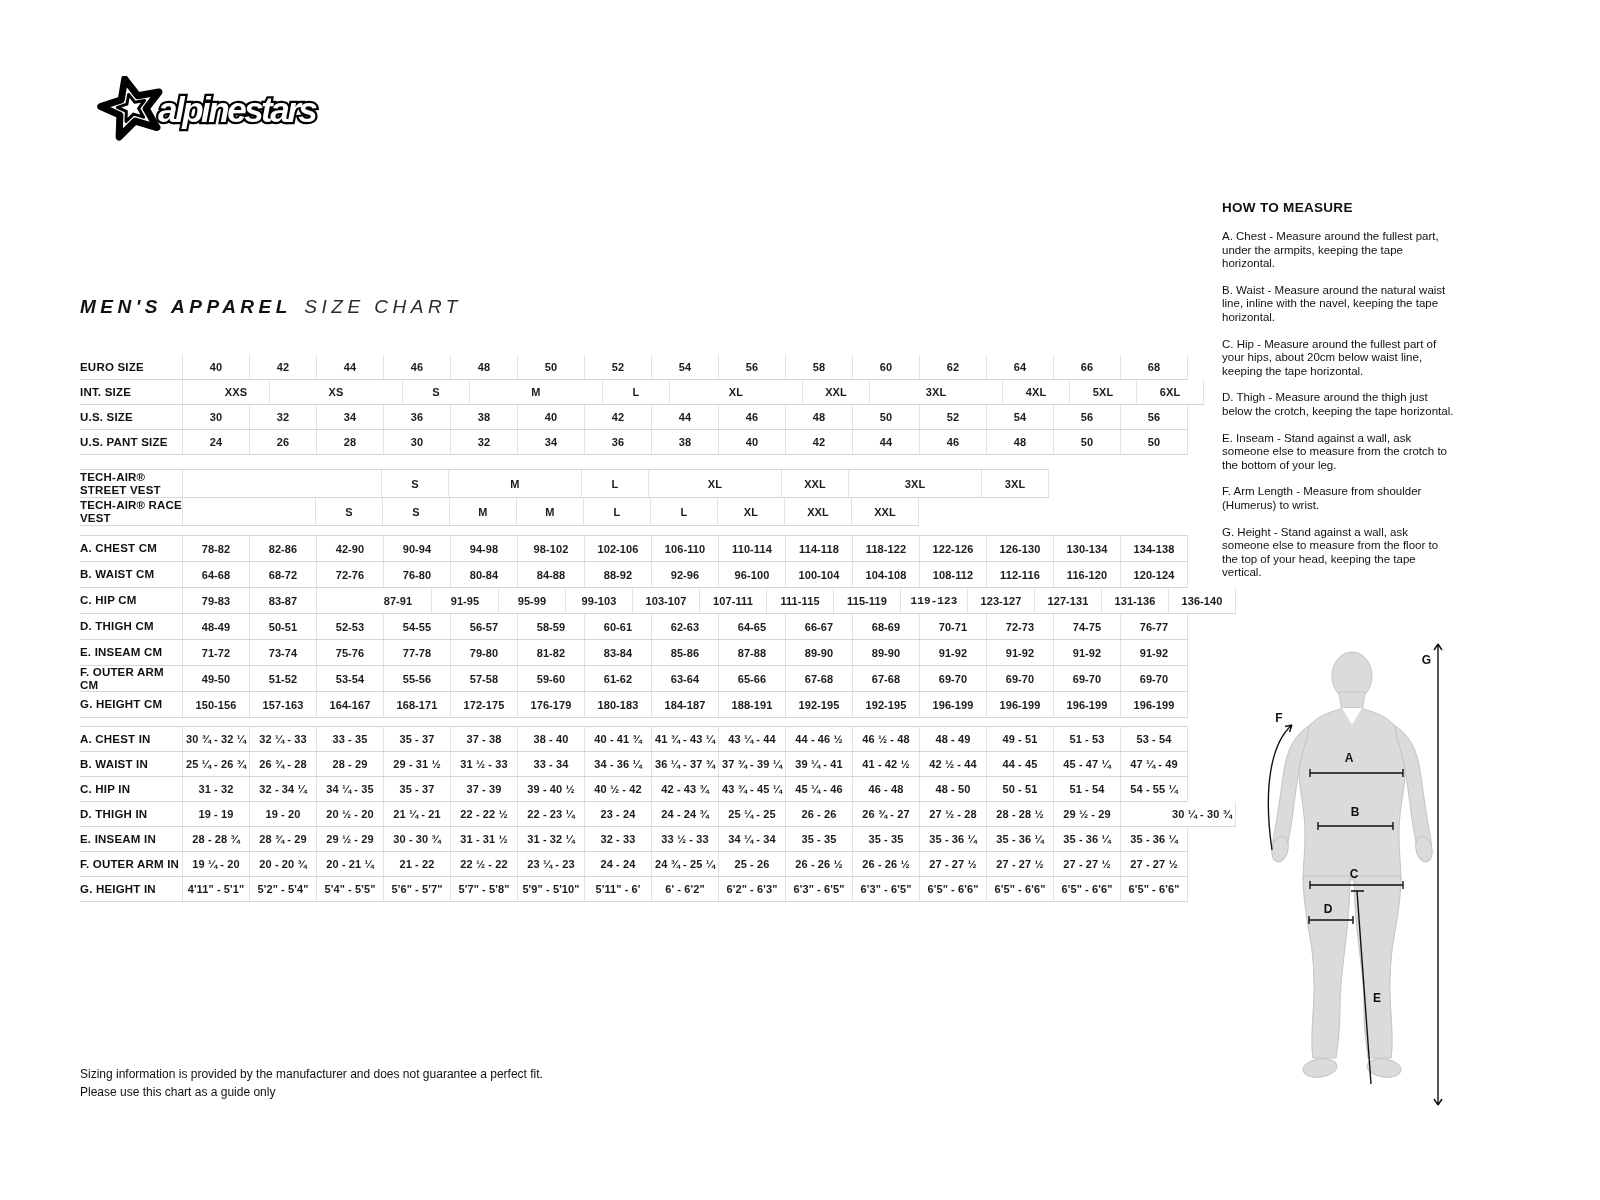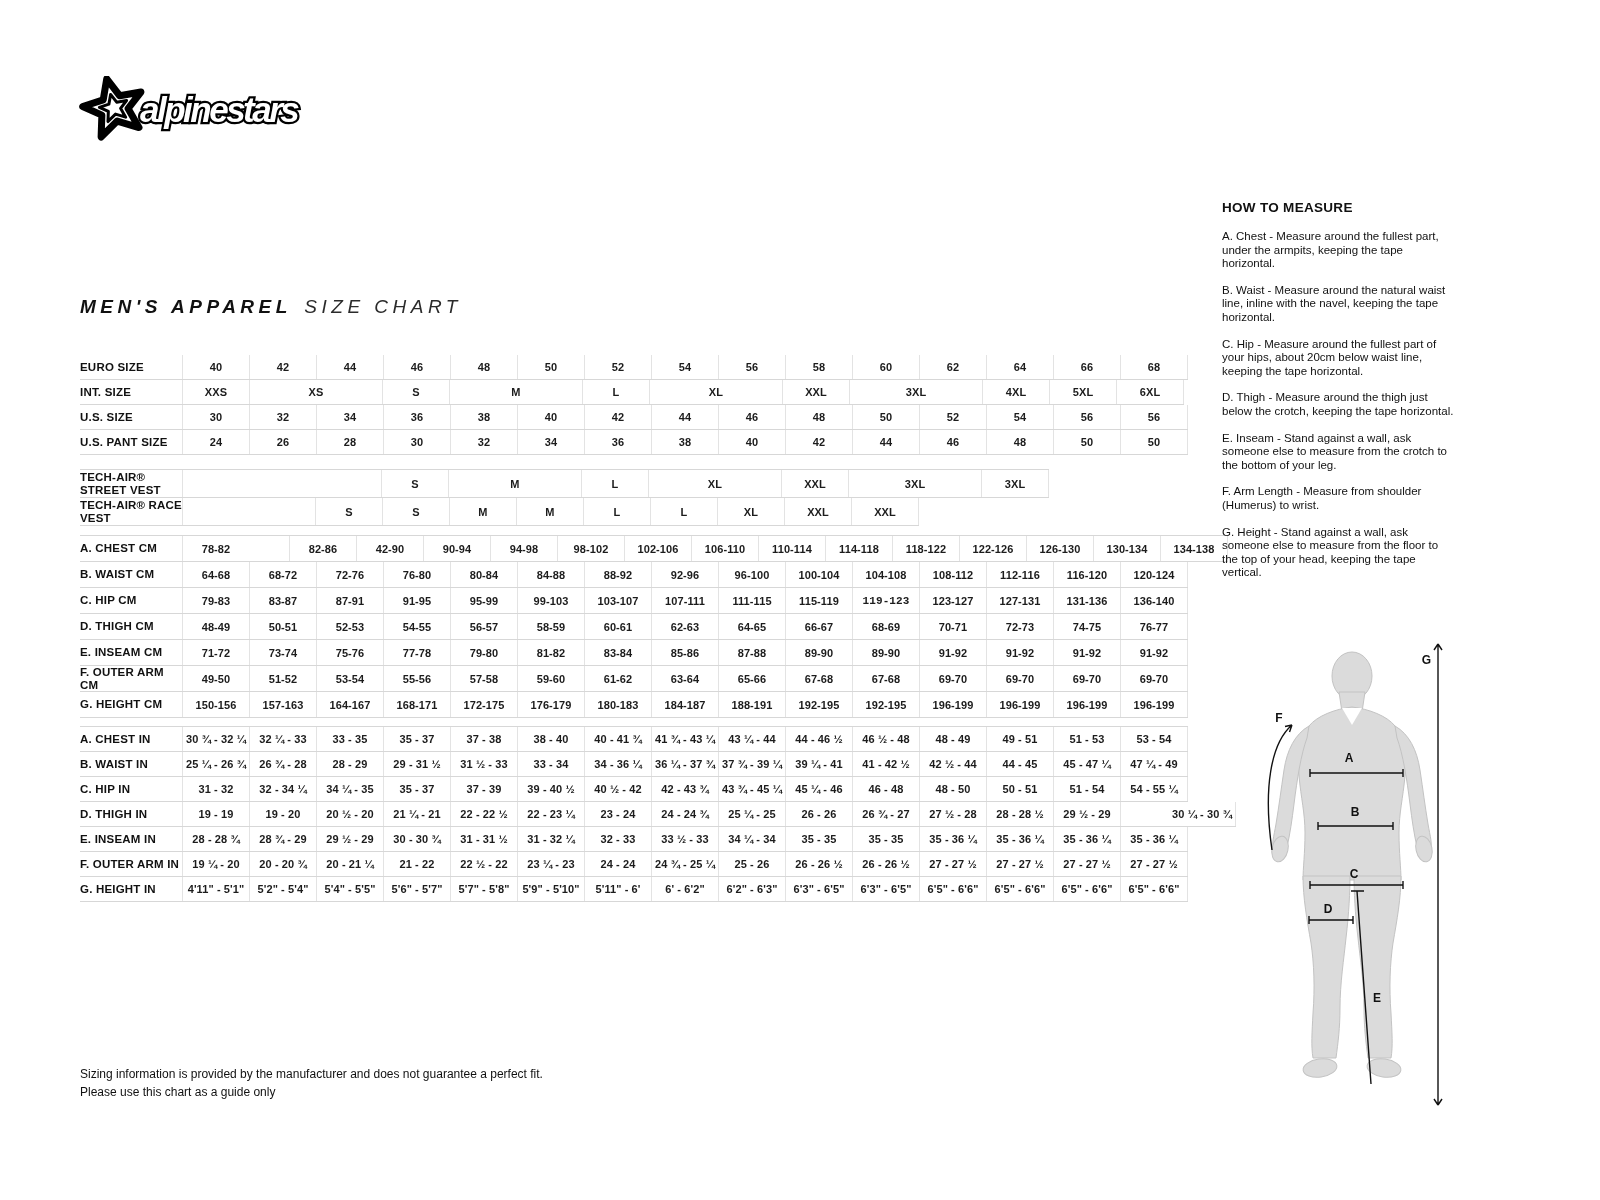--- a/index.html
+++ b/index.html
@@ -1,20 +1,20 @@
 <!DOCTYPE html>
 <html><head>
 <meta charset="utf-8">
 <style>
   html,body{margin:0;padding:0;background:#fff;}
   .page{position:relative;width:1600px;height:1200px;background:#fff;overflow:hidden;
         font-family:"Liberation Sans",sans-serif;color:#111;}
 
   
-  .logo{position:absolute;left:78px;top:76px;}
+  .logo{position:absolute;left:96px;top:76px;}
 
   
   .title{position:absolute;left:80px;top:296px;white-space:nowrap;}
   .title .main{font-size:19px;font-weight:bold;font-style:italic;letter-spacing:4.5px;color:#111;}
   .title .sub{font-size:19px;font-weight:normal;font-style:italic;letter-spacing:4.5px;color:#2b2b2b;margin-left:8px;}
 
   
   .size-table{position:absolute;left:80px;top:355px;width:1092px;}
   .tsection{width:max-content;}
   .sec-header{margin-bottom:14px;}
@@ -77,21 +77,21 @@
           <div class="cell" style="width: 66px;">56</div>
           <div class="cell" style="width: 66px;">58</div>
           <div class="cell" style="width: 66px;">60</div>
           <div class="cell" style="width: 66px;">62</div>
           <div class="cell" style="width: 66px;">64</div>
           <div class="cell" style="width: 66px;">66</div>
           <div class="cell" style="width: 66px;">68</div>
         </div>
         <div class="trow hrow">
           <div class="row-label">INT. SIZE</div>
-          <div class="cell" style="width: 66px;">XXS</div>
+          <div class="cell" style="width: 66px; padding-left: 20px;">XXS</div>
           <div class="cell" style="width: 132px;">XS</div>
           <div class="cell" style="width: 66px;">S</div>
           <div class="cell" style="width: 132px;">M</div>
           <div class="cell" style="width: 66px;">L</div>
           <div class="cell" style="width: 132px;">XL</div>
           <div class="cell" style="width: 66px;">XXL</div>
           <div class="cell" style="width: 132px;">3XL</div>
           <div class="cell" style="width: 66px;">4XL</div>
           <div class="cell" style="width: 66px;">5XL</div>
           <div class="cell" style="width: 66px;">6XL</div>
@@ -156,21 +156,21 @@
           <div class="cell" style="width: 66px;">L</div>
           <div class="cell" style="width: 66px;">XL</div>
           <div class="cell" style="width: 66px;">XXL</div>
           <div class="cell" style="width: 66px;">XXL</div>
         </div>
       </div>
     <div id="sec-cm" class="tsection sec-cm">
         <div class="trow cmrow">
           <div class="row-label">A. CHEST CM</div>
           <div class="cell" style="width: 66px;">78-82</div>
-          <div class="cell" style="width: 66px; margin-left: 40px;">82-86</div>
+          <div class="cell" style="width: 66px;">82-86</div>
           <div class="cell" style="width: 66px;">42-90</div>
           <div class="cell" style="width: 66px;">90-94</div>
           <div class="cell" style="width: 66px;">94-98</div>
           <div class="cell" style="width: 66px;">98-102</div>
           <div class="cell" style="width: 66px;">102-106</div>
           <div class="cell" style="width: 66px;">106-110</div>
           <div class="cell" style="width: 66px;">110-114</div>
           <div class="cell" style="width: 66px;">114-118</div>
           <div class="cell" style="width: 66px;">118-122</div>
           <div class="cell" style="width: 66px;">122-126</div>
@@ -193,21 +193,21 @@
           <div class="cell" style="width: 66px;">104-108</div>
           <div class="cell" style="width: 66px;">108-112</div>
           <div class="cell" style="width: 66px;">112-116</div>
           <div class="cell" style="width: 66px;">116-120</div>
           <div class="cell" style="width: 66px;">120-124</div>
         </div>
         <div class="trow cmrow">
           <div class="row-label">C. HIP CM</div>
           <div class="cell" style="width: 66px;">79-83</div>
           <div class="cell" style="width: 66px;">83-87</div>
-          <div class="cell" style="width: 66px;">87-91</div>
+          <div class="cell" style="width: 66px; padding-left: 48px;">87-91</div>
           <div class="cell" style="width: 66px;">91-95</div>
           <div class="cell" style="width: 66px;">95-99</div>
           <div class="cell" style="width: 66px;">99-103</div>
           <div class="cell" style="width: 66px;">103-107</div>
           <div class="cell" style="width: 66px;">107-111</div>
           <div class="cell" style="width: 66px;">111-115</div>
           <div class="cell" style="width: 66px;">115-119</div>
           <div class="cell" style="width: 66px; font-family: Liberation Mono, monospace;">119-123</div>
           <div class="cell" style="width: 66px;">123-127</div>
           <div class="cell" style="width: 66px;">127-131</div>

